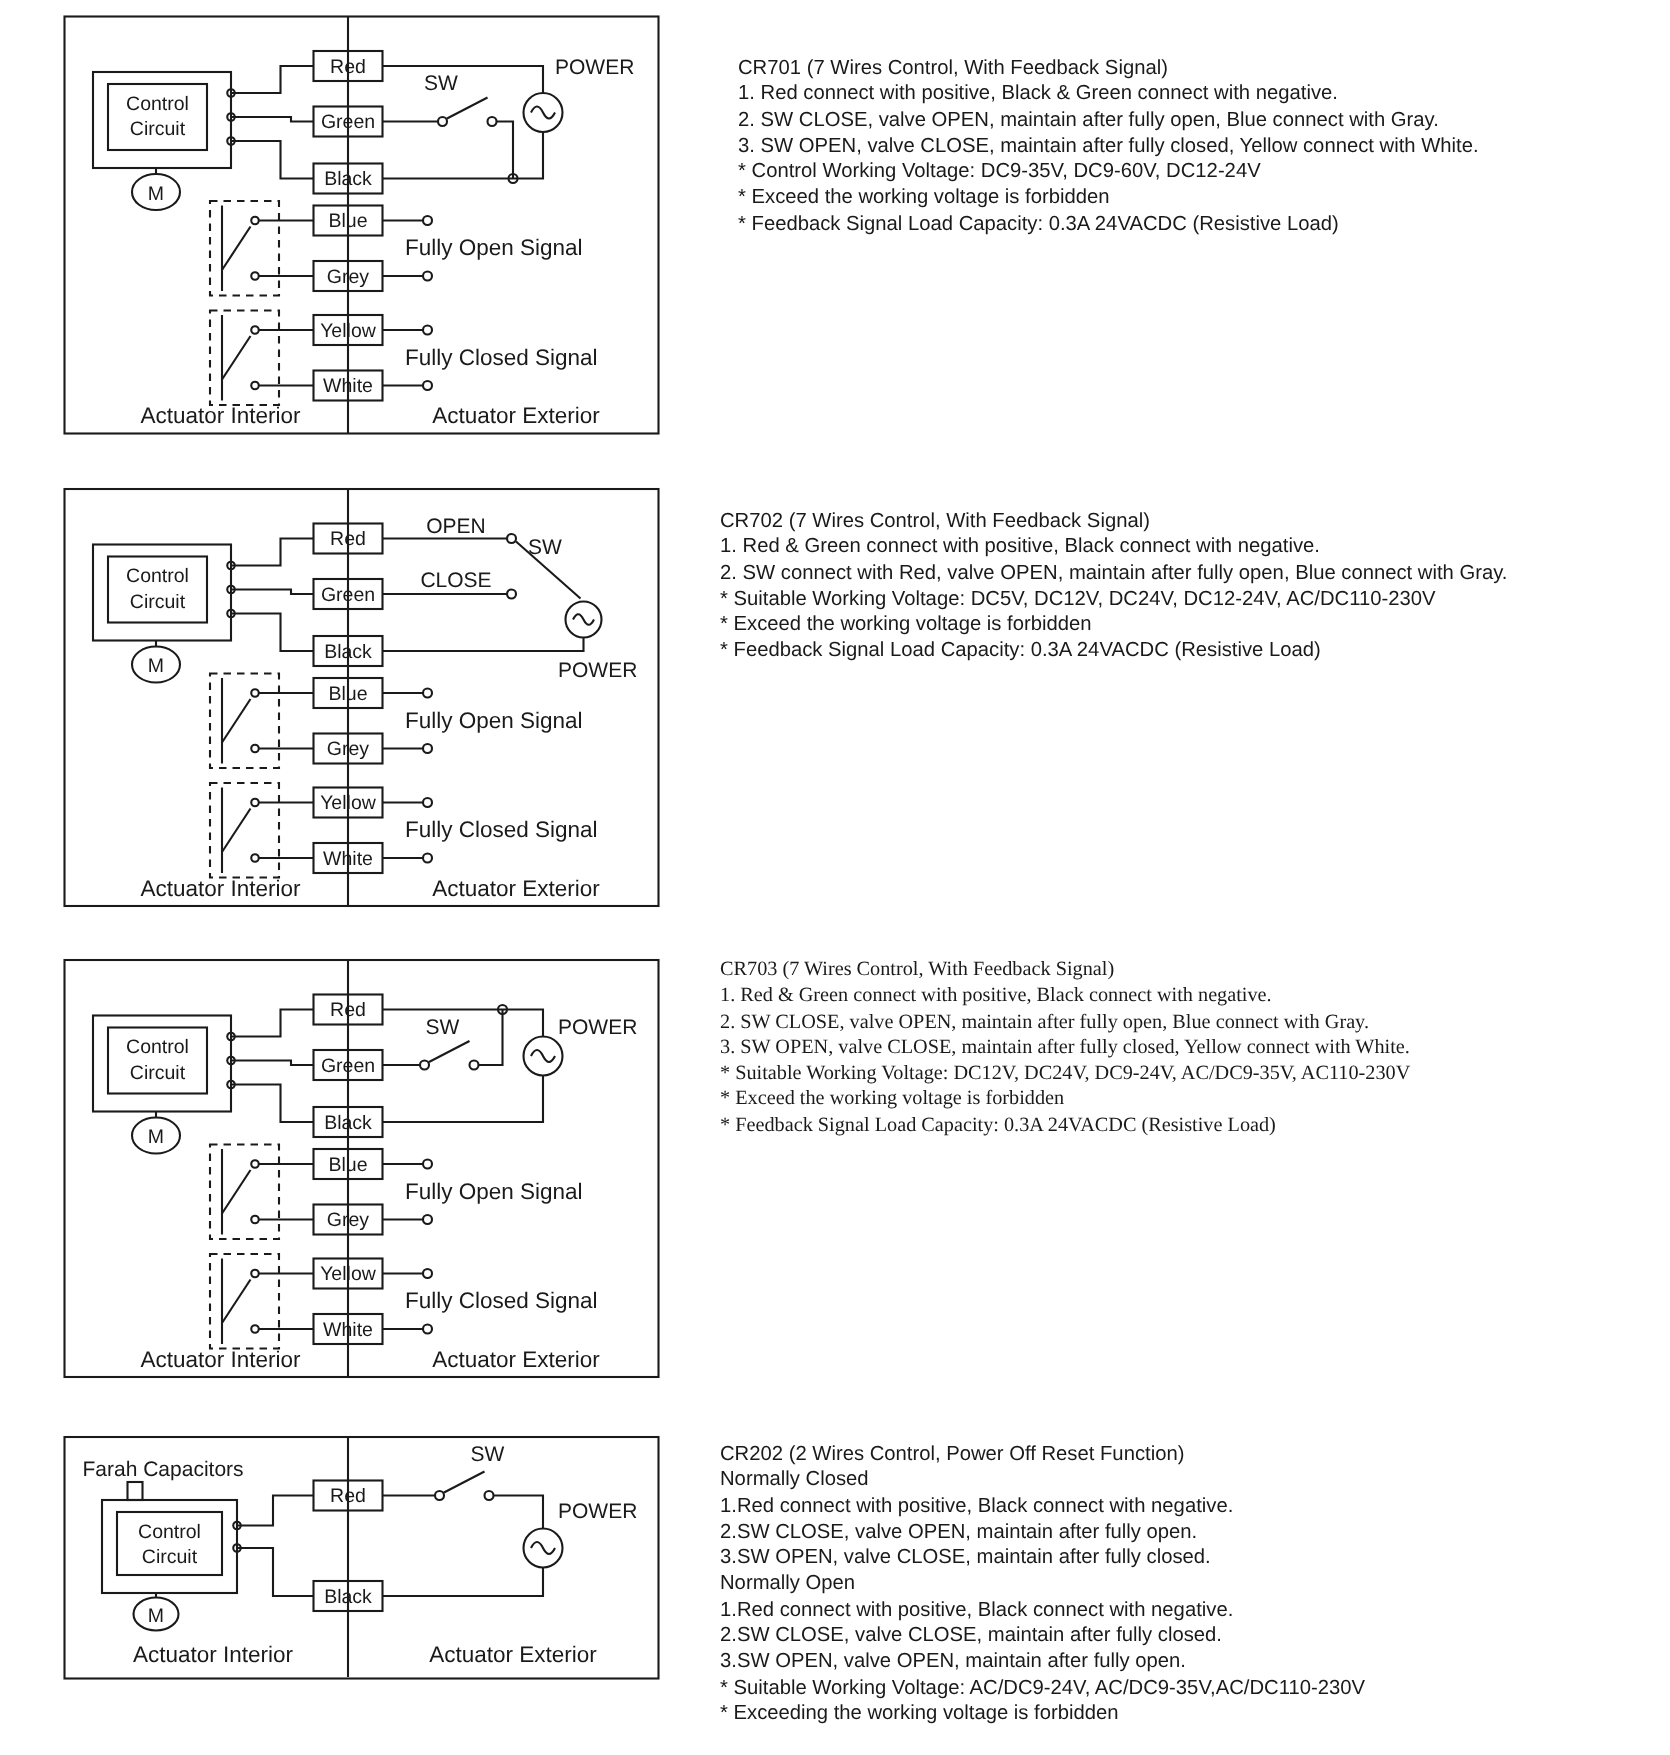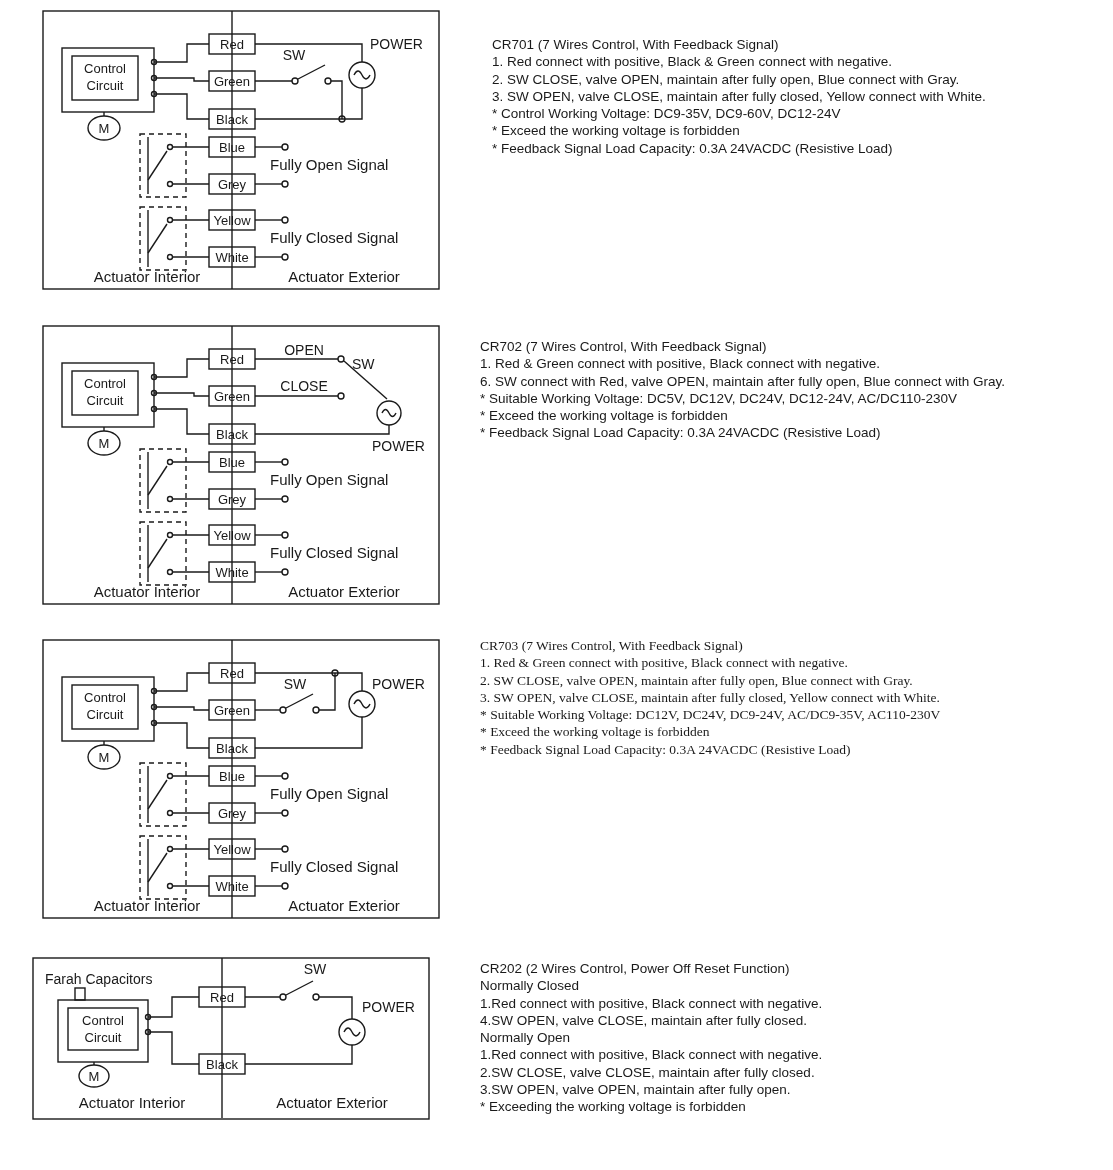--- a/index.html
+++ b/index.html
@@ -213,21 +213,21 @@
       <text x="228" y="160" class="big">Fully Open Signal</text>
       <text x="228" y="233" class="big">Fully Closed Signal</text>
       <text x="105" y="272" text-anchor="middle" class="big">Actuator Interior</text>
       <text x="302" y="272" text-anchor="middle" class="big">Actuator Exterior</text>
     </g>
   </svg>
 </div>
 <div class="notes" style="left:480px; top:338px;">
   <div class="note-line">CR702 (7 Wires Control, With Feedback Signal)</div>
   <div class="note-line">1. Red &amp; Green connect with positive, Black connect with negative.</div>
-  <div class="note-line">6. SW connect with Red, valve OPEN, maintain after fully open, Blue connect with Gray.</div>
+  <div class="note-line">2. SW connect with Red, valve OPEN, maintain after fully open, Blue connect with Gray.</div>
   <div class="note-line">* Suitable Working Voltage: DC5V, DC12V, DC24V, DC12-24V, AC/DC110-230V</div>
   <div class="note-line">* Exceed the working voltage is forbidden</div>
   <div class="note-line">* Feedback Signal Load Capacity: 0.3A 24VACDC (Resistive Load)</div>
 </div>
 
 <div class="diagram" style="left:42px; top:639px;">
   <svg width="398" height="280" viewBox="0 0 398 280">
     <g class="wire">
       <rect x="1" y="1" width="396" height="278"></rect>
       <line x1="190" y1="1" x2="190" y2="279"></line>
@@ -318,21 +318,21 @@
 <div class="notes" style="left:480px; top:637px;font-family:Liberation Serif, serif;">
   <div class="note-line">CR703 (7 Wires Control, With Feedback Signal)</div>
   <div class="note-line">1. Red &amp; Green connect with positive, Black connect with negative.</div>
   <div class="note-line">2. SW CLOSE, valve OPEN, maintain after fully open, Blue connect with Gray.</div>
   <div class="note-line">3. SW OPEN, valve CLOSE, maintain after fully closed, Yellow connect with White.</div>
   <div class="note-line">* Suitable Working Voltage: DC12V, DC24V, DC9-24V, AC/DC9-35V, AC110-230V</div>
   <div class="note-line">* Exceed the working voltage is forbidden</div>
   <div class="note-line">* Feedback Signal Load Capacity: 0.3A 24VACDC (Resistive Load)</div>
 </div>
 
-<div class="diagram" style="left:32px; top:957px;">
+<div class="diagram" style="left:42px; top:957px;">
   <svg width="398" height="163" viewBox="0 0 398 163">
     <g class="wire">
       <rect x="1" y="1" width="396" height="161"></rect>
       <line x1="190" y1="1" x2="190" y2="161"></line>
     </g>
     <g class="wire">
       <rect class="cap" x="43" y="31" width="10" height="12"></rect>
     </g>
     <g class="wire">
       <rect x="26" y="43" width="90" height="62"></rect>
@@ -373,19 +373,21 @@
       <text x="330" y="55" class="mid">POWER</text>
       <text x="100" y="151" text-anchor="middle" class="big">Actuator Interior</text>
       <text x="300" y="151" text-anchor="middle" class="big">Actuator Exterior</text>
     </g>
   </svg>
 </div>
 <div class="notes" style="left:480px; top:960px;">
   <div class="note-line">CR202 (2 Wires Control, Power Off Reset Function)</div>
   <div class="note-line">Normally Closed</div>
   <div class="note-line">1.Red connect with positive, Black connect with negative.</div>
-  <div class="note-line">4.SW OPEN, valve CLOSE, maintain after fully closed.</div>
+  <div class="note-line">2.SW CLOSE, valve OPEN, maintain after fully open.</div>
+  <div class="note-line">3.SW OPEN, valve CLOSE, maintain after fully closed.</div>
   <div class="note-line">Normally Open</div>
   <div class="note-line">1.Red connect with positive, Black connect with negative.</div>
   <div class="note-line">2.SW CLOSE, valve CLOSE, maintain after fully closed.</div>
   <div class="note-line">3.SW OPEN, valve OPEN, maintain after fully open.</div>
+  <div class="note-line">* Suitable Working Voltage: AC/DC9-24V, AC/DC9-35V,AC/DC110-230V</div>
   <div class="note-line">* Exceeding the working voltage is forbidden</div>
 </div>
 
 </body></html>

